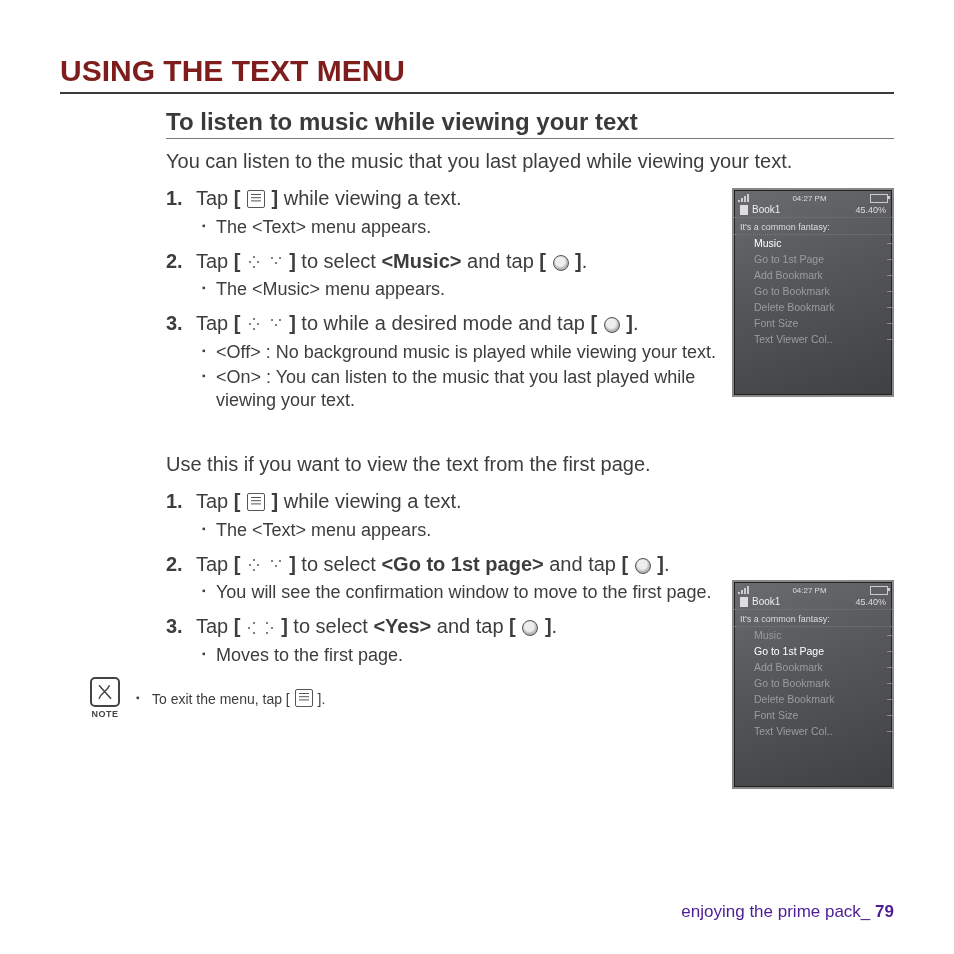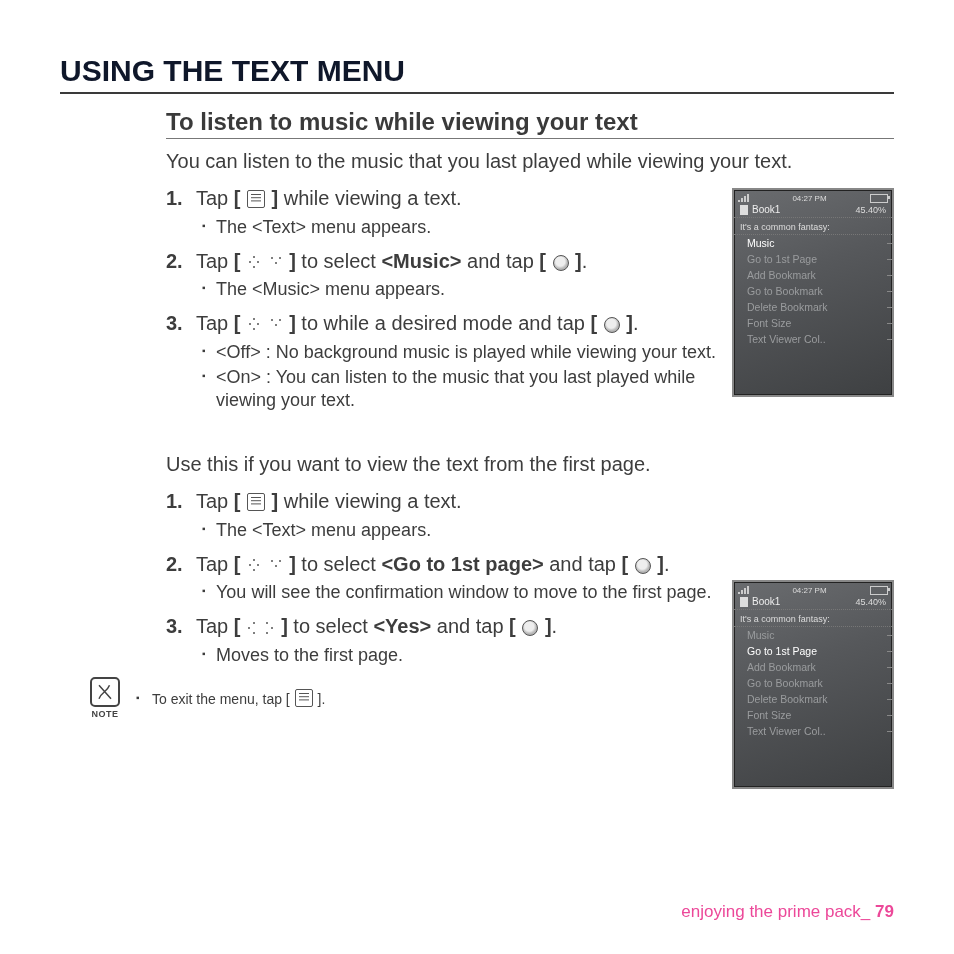--- a/index.html
+++ b/index.html
@@ -1,17 +1,17 @@
 <!DOCTYPE html>
 <html><head>
 <meta charset="utf-8">
 <style>
 html,body{margin:0;padding:0;background:#fff}
 body{font-family:Arial,Helvetica,sans-serif;color:#3f3f3f;width:954px;height:954px;position:relative;box-sizing:border-box;padding:54px 60px 0 60px}
-.h1{font-size:30px;font-weight:bold;color:#0f172a;border-bottom:2px solid #3a3a3a;padding-bottom:4px;margin-bottom:12px}
+.h1{font-size:30px;font-weight:bold;color:#7f1d1d;border-bottom:2px solid #3a3a3a;padding-bottom:4px;margin-bottom:12px}
 .h2{font-size:24px;font-weight:bold;color:#3a3a3a;border-bottom:1px solid #777;padding-bottom:2px;margin-top:14px;margin-bottom:10px;margin-left:106px;display:block}
 .intro{font-size:20px;color:#3d3d3d;margin-left:106px;margin-bottom:12px;line-height:1.25}
 .body-area{margin-left:106px;position:relative}
 ol{list-style:none;margin:0;padding:0}
 ol>li{font-size:20px;color:#3d3d3d;margin-bottom:10px;padding-left:30px;position:relative;line-height:1.28}
 ol>li .num{position:absolute;left:0;top:0;font-weight:bold}
 ul.sub{list-style:none;margin:4px 0 0 0;padding:0}
 ul.sub>li{font-size:18px;color:#3d3d3d;padding-left:20px;position:relative;line-height:1.28;margin-bottom:2px}
 ul.sub>li::before{content:"▪";font-size:10px;position:absolute;left:6px;top:4px;color:#3d3d3d}
 .b{font-weight:bold}
@@ -34,30 +34,30 @@
 .sig i:nth-child(1){height:2px}.sig i:nth-child(2){height:4px}.sig i:nth-child(3){height:6px}.sig i:nth-child(4){height:8px}
 .tm{font-size:8px;color:#ddd}
 .bat{width:16px;height:7px;border:1px solid #ccc;position:relative}
 .bat::after{content:"";position:absolute;right:-3px;top:1px;width:2px;height:3px;background:#ccc}
 .dev-title{display:flex;justify-content:space-between;align-items:center;padding:0 6px 2px 18px;position:relative}
 .dev-title::before{content:"";position:absolute;left:6px;top:1px;width:8px;height:10px;background:#ddd}
 .dev-title .ti{font-size:10px;color:#eee}
 .dev-title .pct{font-size:9px;color:#ddd}
 .dev-fantasy{font-size:9px;color:#ddd;padding:4px 6px 2px;border-top:1px dotted #777;border-bottom:1px dotted #777}
 .dev-menu{}
-.dev-menu .mi{font-size:10.5px;padding:2px 13px;color:#9a9c9e;position:relative}
+.dev-menu .mi{font-size:10.5px;padding:2px 20px;color:#9a9c9e;position:relative}
 .dev-menu .mi.sel{color:#fff}
 .dev-menu .mi::after{content:"";position:absolute;right:0;top:50%;width:5px;height:1px;background:#888}
 .note-row{display:flex;align-items:center;gap:14px;margin-top:10px;margin-left:30px}
 .note-icon{width:26px;height:26px;border:2px solid #444;border-radius:5px;display:flex;align-items:center;justify-content:center}
 .note-icon svg{width:18px;height:18px}
 .note-label{font-size:9px;font-weight:bold;color:#444;text-align:center;margin-top:2px;letter-spacing:0.5px}
 .note-text{font-size:14px;color:#3d3d3d;padding-left:18px;position:relative}
 .note-text::before{content:"▪";font-size:10px;position:absolute;left:2px;top:3px}
-.footer{position:absolute;bottom:32px;right:60px;font-size:17px;color:#ec4899}
+.footer{position:absolute;bottom:32px;right:60px;font-size:17px;color:#4c1d95}
 .footer .pg{font-weight:bold}
 .sec2{margin-top:40px}
 .narrow{max-width:560px}
 </style>
 </head>
 <body>
 
 <div class="h1">USING THE TEXT MENU</div>
 
 <div class="h2">To listen to music while viewing your text</div>

